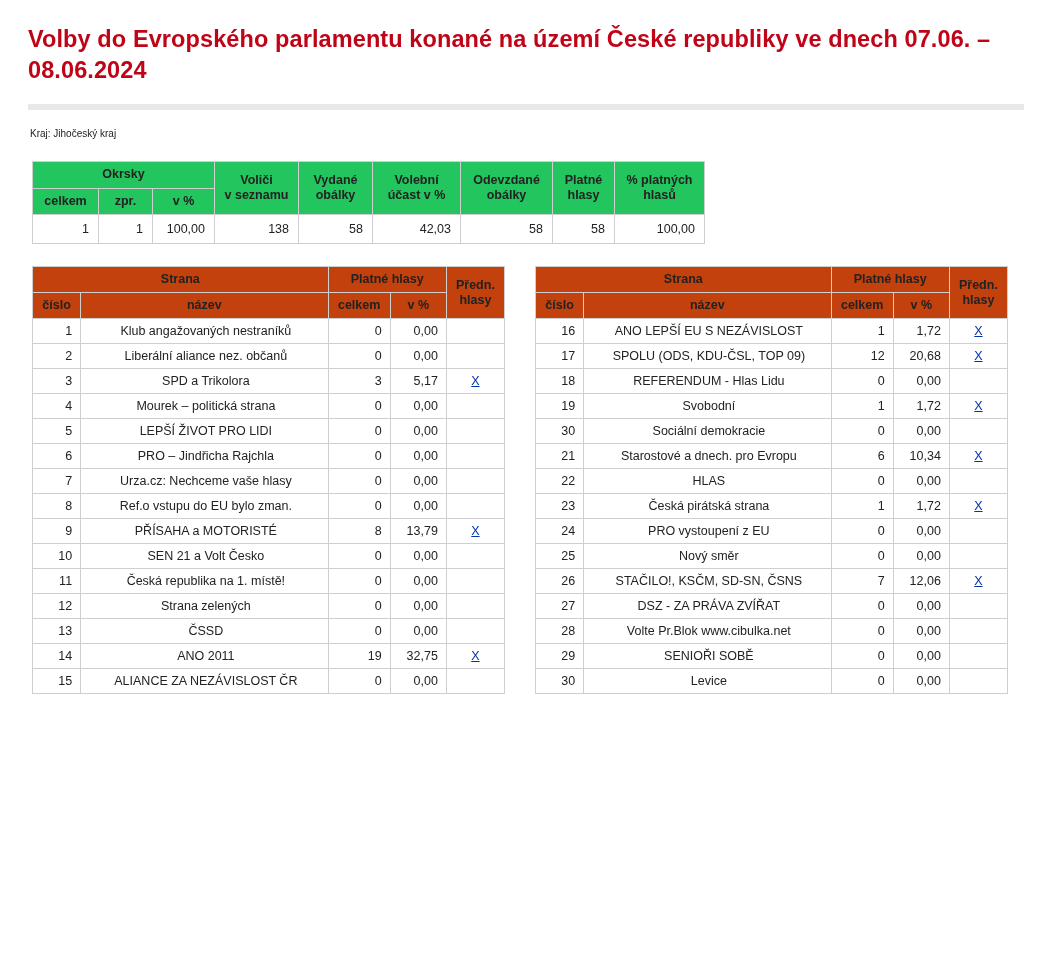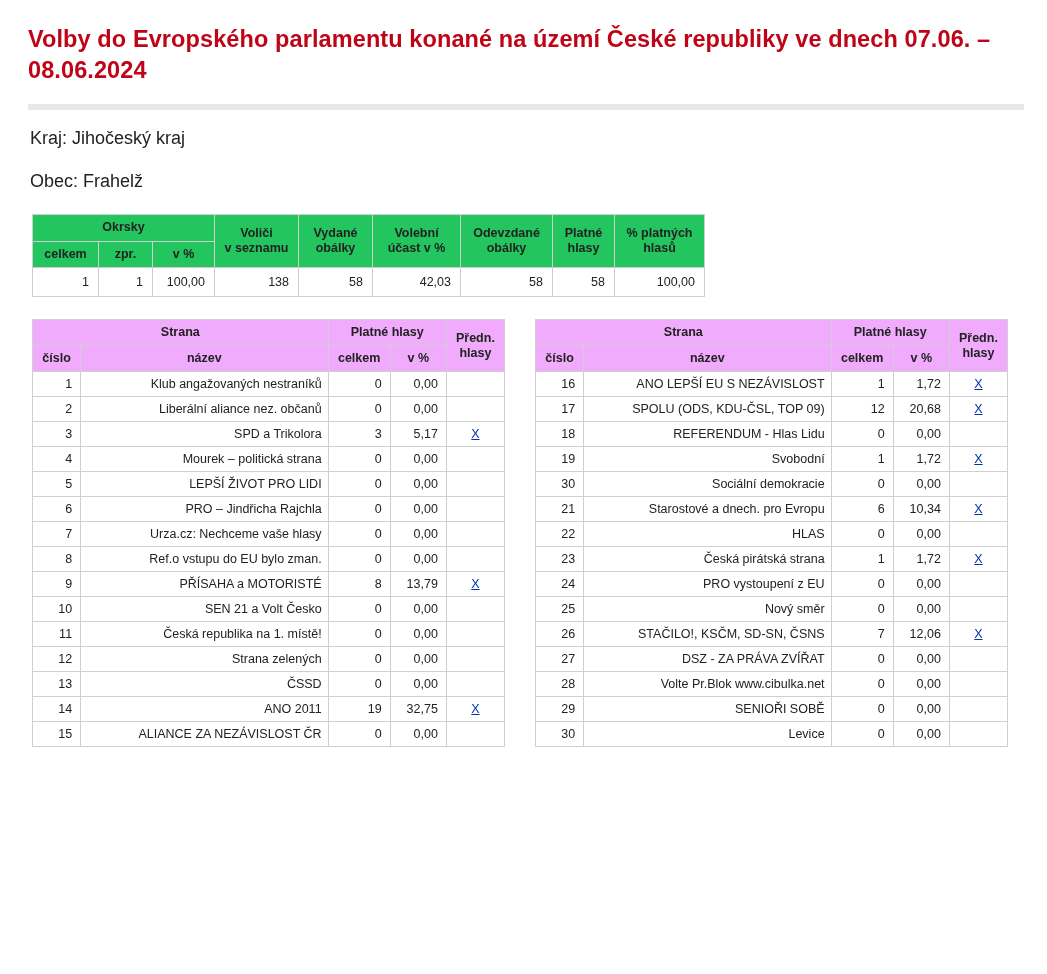--- a/index.html
+++ b/index.html
@@ -31,21 +31,21 @@
     margin: 18px 0 18px 0;
     border: 0;
   }
   h2.subtitle {
     font-size: 16.5px;
     font-weight: normal;
     color: #222;
     margin: 0 0 20px 2px;
   }
   .meta-line {
-    font-size: 18px;
+    font-size: 10px;
     color: #222;
     margin: 0 0 22px 2px;
   }
   table {
     border-collapse: collapse;
     font-size: 12.5px;
   }
   
   .tbl-summary {
     margin: 4px 0 22px 4px;
@@ -89,57 +89,56 @@
     width: 473px;
     table-layout: fixed;
   }
   .tbl-party th,
   .tbl-party td {
     border: 1px solid #cfcfcf;
     padding: 5px 6px;
     vertical-align: middle;
   }
   .tbl-party th {
-    background: #f0abfc;
+    background: #c2410c;
     font-weight: bold;
     text-align: center;
     line-height: 1.2;
   }
   .tbl-party td {
     background: #ffffff;
     height: 24px;
   }
   .tbl-party col.c-cislo { width: 48px; }
   .tbl-party col.c-nazev { width: 247px; }
   .tbl-party col.c-celkem { width: 62px; }
   .tbl-party col.c-proc { width: 56px; }
   .tbl-party col.c-predn { width: 58px; }
 
   .tbl-party td.cislo { text-align: right; padding-right: 8px; }
-  .tbl-party td.nazev { text-align: right; padding-left: 9px; }
+  .tbl-party td.nazev { text-align: center; padding-left: 9px; }
   .tbl-party td.num { text-align: right; padding-right: 8px; }
   .tbl-party td.predn { text-align: center; }
   .tbl-party td.predn a {
     color: #0033aa;
     text-decoration: underline;
     font-size: 12.5px;
   }
 </style>
 </head>
 <body>
 
 <div class="page">
 
   <h1 class="title">Volby do Evropského parlamentu konané na území České republiky ve dnech 07.06. – 08.06.2024</h1>
 
   <hr class="rule">
 
 
   <p class="meta-line">Kraj: Jihočeský kraj</p>
-  <p class="meta-line">Obec: Frahelž</p>
 
   <table class="tbl-summary">
     <thead>
       <tr>
         <th colspan="3">Okrsky</th>
         <th rowspan="2" class="w-vol">
           <span>Voliči</span><br>
           <span>v seznamu</span>
         </th>
         <th rowspan="2" class="w-vyd">

